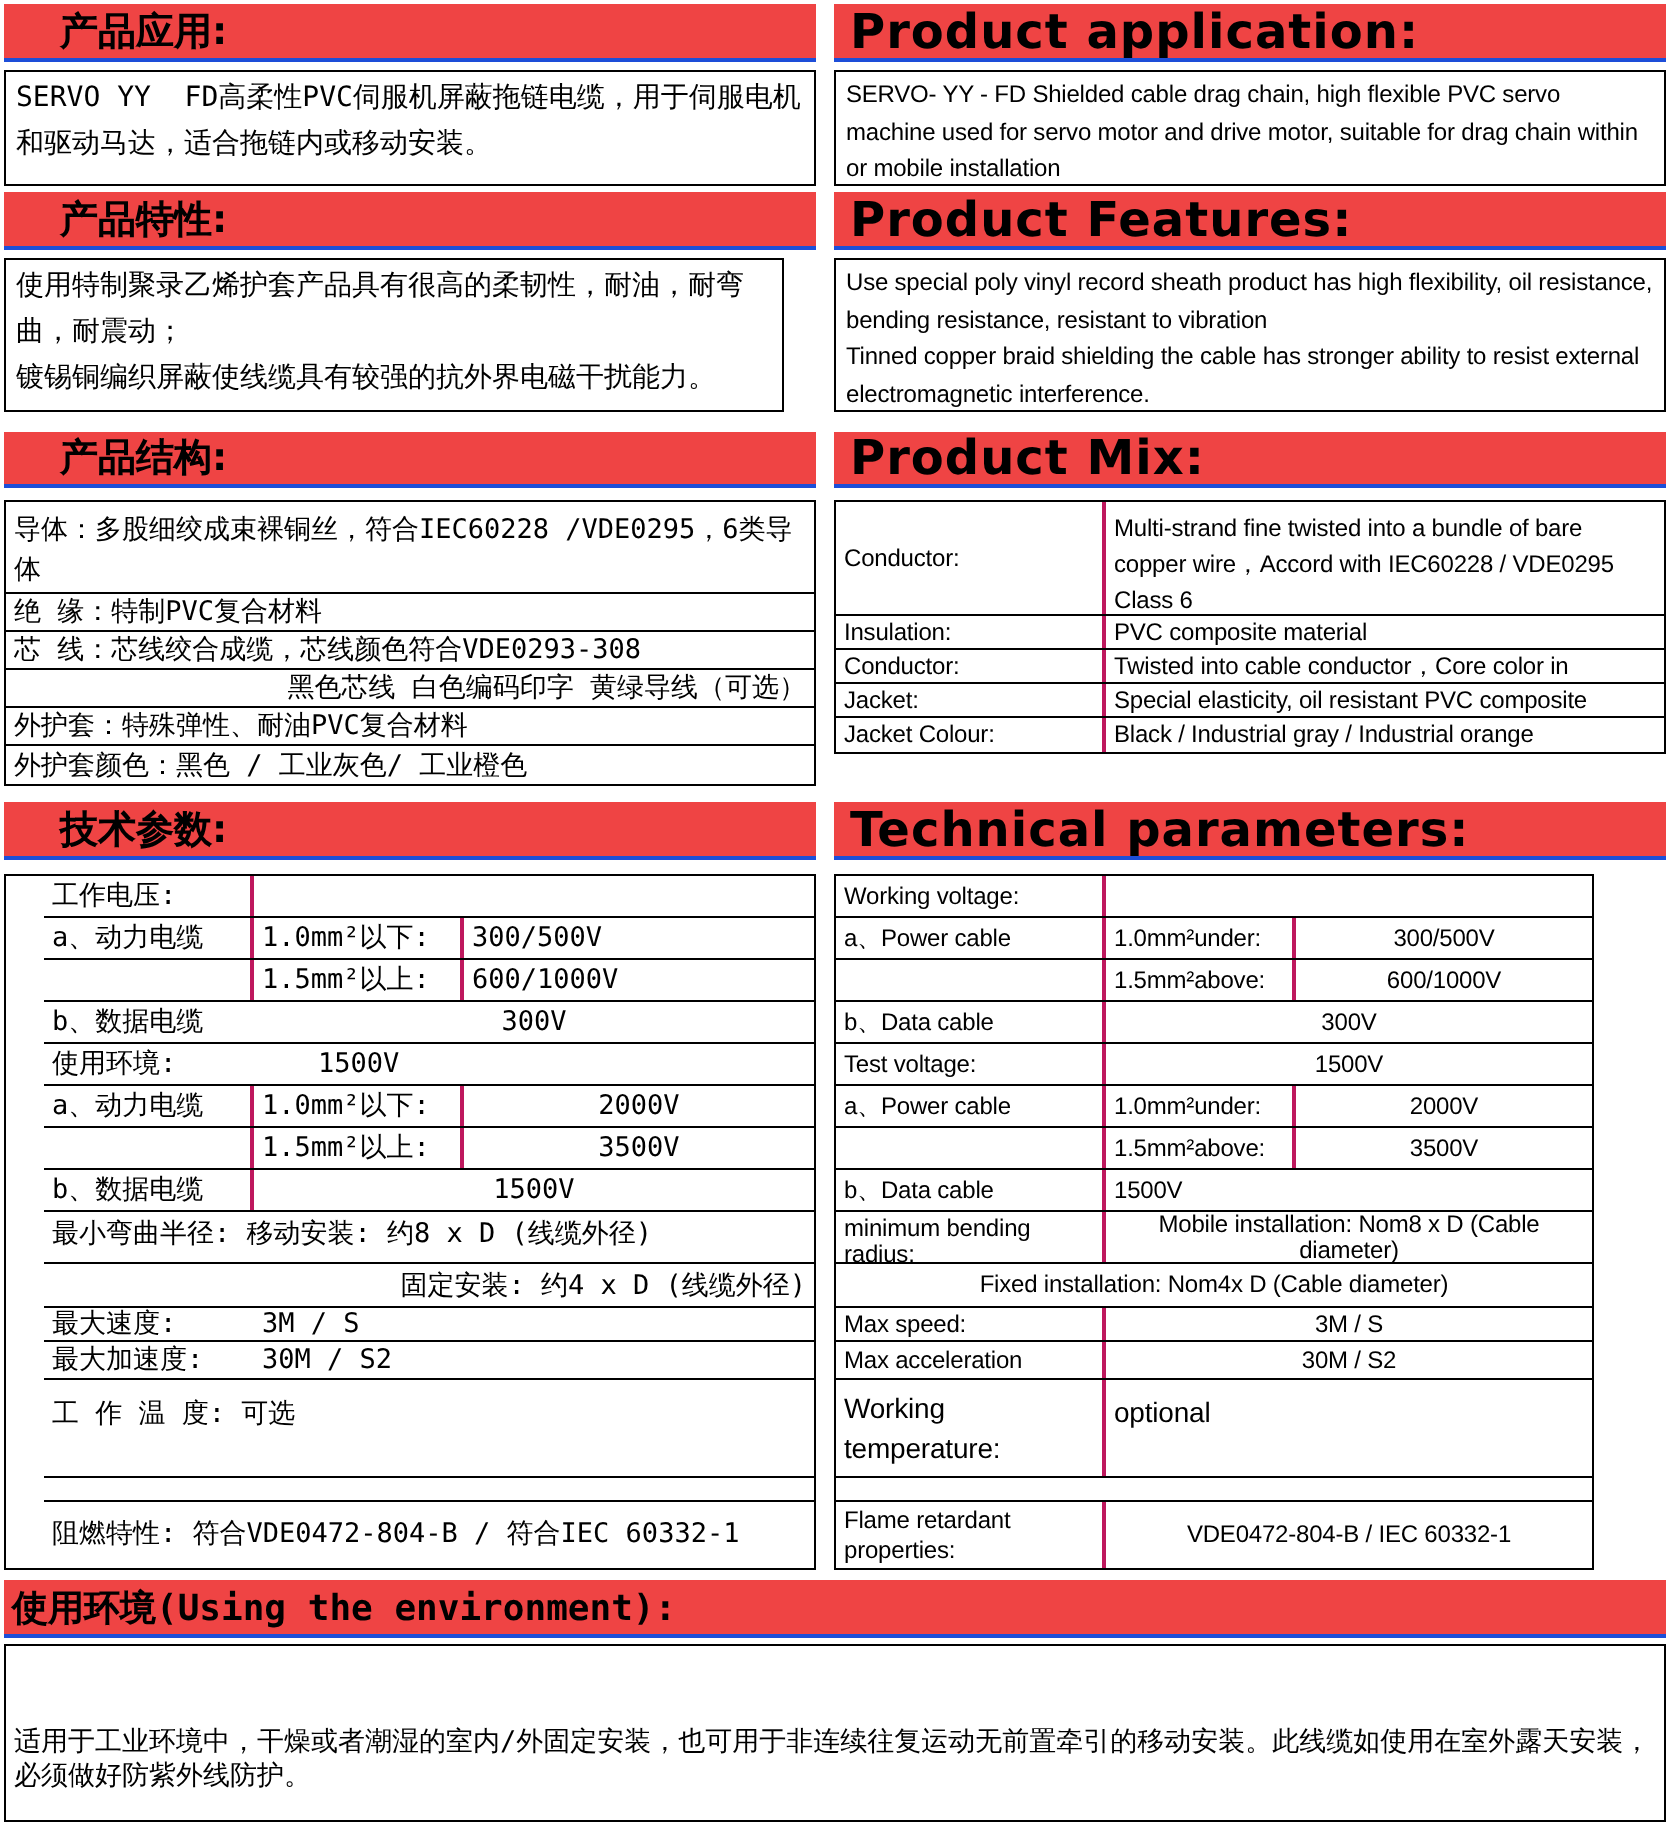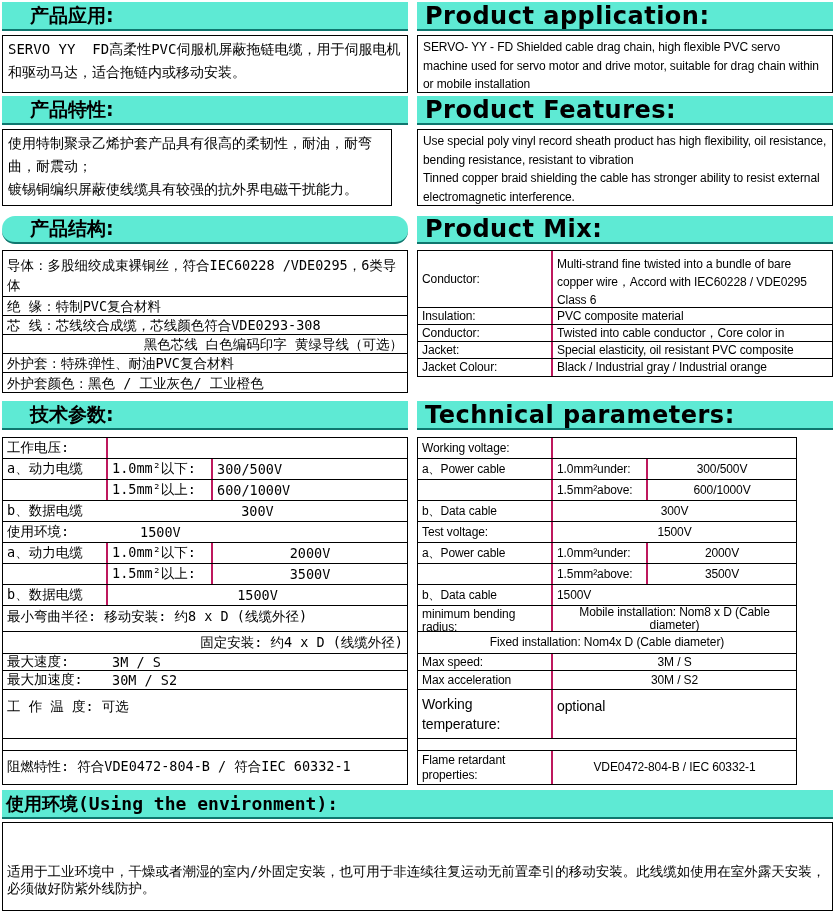--- a/index.html
+++ b/index.html
@@ -1,20 +1,20 @@
 <!DOCTYPE html>
 <html><head>
 <meta charset="utf-8">
 <style>
   html,body{margin:0;padding:0;background:#fff;}
   .page{position:relative;width:835px;height:912px;background:#ffffff;color:#000;
         font-family:"DejaVu Sans",sans-serif;overflow:hidden;}
 
   
-  .hdr{position:absolute;background:#5eead4;border-bottom:2px solid #0f766e;
+  .hdr{position:absolute;background:#ef4444;border-bottom:2px solid #1d4ed8;
        box-sizing:border-box;display:flex;align-items:center;}
   .hdr-zh{font-family:"DejaVu Sans",sans-serif;font-weight:bold;font-size:19px;padding-left:28px;}
   .hdr-en{font-family:"DejaVu Sans",sans-serif;font-weight:bold;font-size:24px;padding-left:8px;letter-spacing:.5px;}
   .hdr-env{font-family:"DejaVu Sans Mono","Liberation Mono",monospace;font-weight:bold;font-size:18px;padding-left:4px;}
 
   
   .box{position:absolute;border:1px solid #000;box-sizing:border-box;
        padding:2px 5px;white-space:pre-wrap;overflow:hidden;}
   .zh{font-family:"DejaVu Sans Mono","Liberation Mono",monospace;font-size:14px;line-height:23px;}
   .en{font-family:"Liberation Sans","DejaVu Sans",sans-serif;font-size:12px;letter-spacing:-.1px;line-height:18.5px;}
@@ -37,24 +37,24 @@
 
   .mixrow-zh{font-family:"DejaVu Sans Mono","Liberation Mono",monospace;font-size:13.5px;line-height:20px;justify-content:center;}
   .wrap{white-space:normal;display:block;padding-top:2px;}
   .envzh{font-family:"DejaVu Sans Mono","Liberation Mono",monospace;font-size:13.5px;line-height:17px;white-space:pre-wrap;}
 
   
   #lh1{left:2px;top:2px;width:406px;height:29px;}   #rh1{left:417px;top:2px;width:416px;height:29px;}
   #lb1{left:2px;top:35px;width:406px;height:58px;}  #rb1{left:417px;top:35px;width:416px;height:58px;}
   #lh2{left:2px;top:96px;width:406px;height:29px;}  #rh2{left:417px;top:96px;width:416px;height:29px;}
   #lb2{left:2px;top:129px;width:390px;height:77px;} #rb2{left:417px;top:129px;width:416px;height:77px;}
-  #lh3{left:2px;top:216px;width:406px;height:28px;border-radius:13px;} #rh3{left:417px;top:216px;width:416px;height:28px;}
+  #lh3{left:2px;top:216px;width:406px;height:28px;} #rh3{left:417px;top:216px;width:416px;height:28px;}
   #lmix{left:2px;top:250px;width:406px;}            #rmix{left:417px;top:250px;width:416px;}
   #lh4{left:2px;top:401px;width:406px;height:29px;} #rh4{left:417px;top:401px;width:416px;height:29px;}
-  #ltech{left:2px;top:437px;width:406px;}           #rtech{left:417px;top:437px;width:380px;}
+  #ltech{left:2px;top:437px;width:406px;padding-left:19px;}           #rtech{left:417px;top:437px;width:380px;}
   #envh{left:2px;top:790px;width:831px;height:29px;}
   #envb{left:2px;top:822px;width:831px;height:89px;padding:2px 4px;}
 </style>
 </head>
 <body>
 
 <div class="page">
 
   <div class="hdr hdr-zh" id="lh1">
       <span>产品应用:</span>

